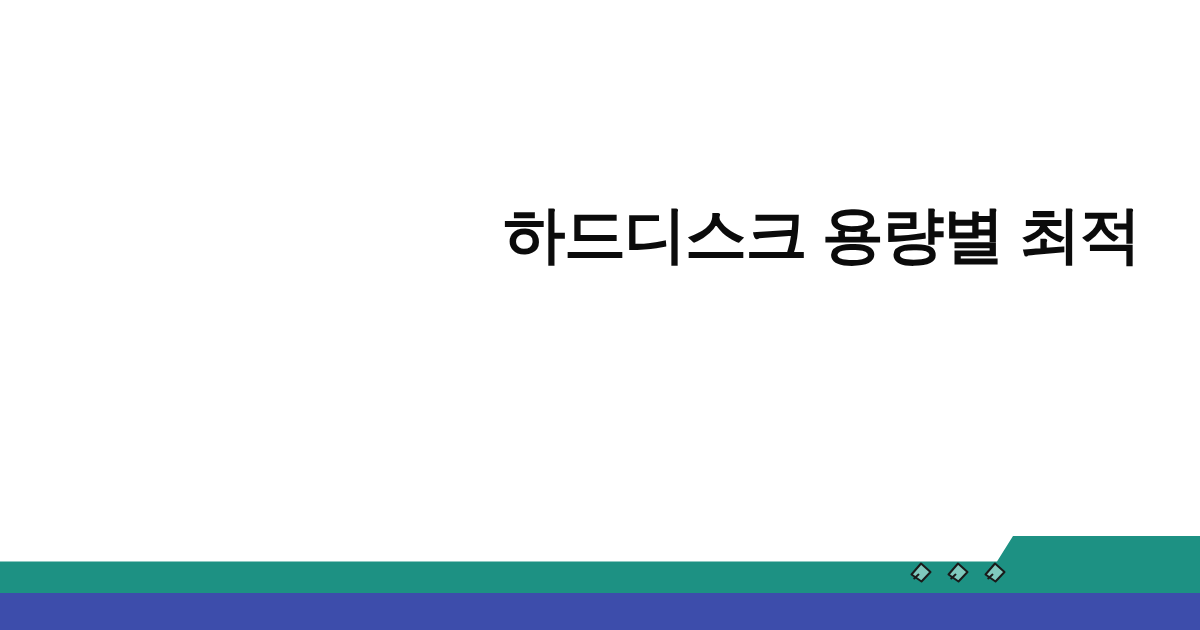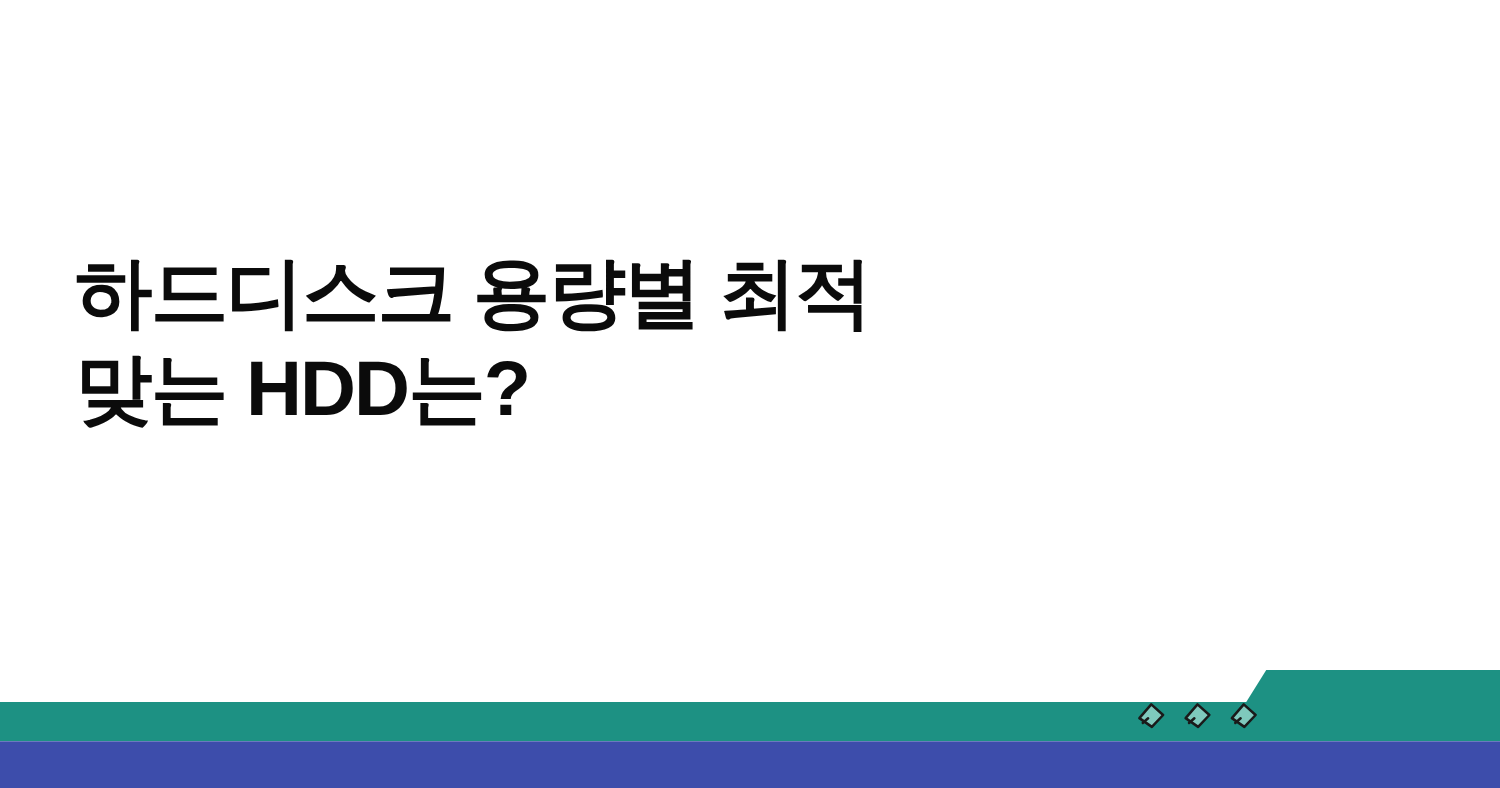--- a/index.html
+++ b/index.html
@@ -22,21 +22,21 @@
     background: #ffffff;
     overflow: hidden;
   }
 
   
   .title-block {
     position: absolute;
     left: 0;
     top: 196px;
     width: 1200px;
-    text-align: left;
+    text-align: right;
     padding: 0 60px;
     box-sizing: border-box;
   }
 
   .title-line {
     display: block;
     font-family: "Liberation Sans", "DejaVu Sans", sans-serif;
     font-weight: 700;
     font-size: 62px;
     line-height: 77px;
@@ -94,21 +94,20 @@
     line-height: 0;
   }
 </style>
 </head>
 <body>
 
 <div class="thumbnail-card">
 
   <div class="title-block">
     <span class="title-line">하드디스크 용량별 최적</span>
-    <span class="title-line">맞는 HDD는?</span>
   </div>
 
   <div class="band-layer">
     <div class="band-teal"></div>
     <div class="band-blue"></div>
 
     <div class="ornaments">
       <span class="ornament-diamond">
         <svg viewBox="0 0 26 26" width="26" height="26" aria-hidden="true">
           <path d="M13 3.5 L22.5 12 L13.5 21.5 L3.5 14.5 Z" fill="#7fc9bd" stroke="#1a1a1a" stroke-width="2" stroke-linejoin="round"></path>

